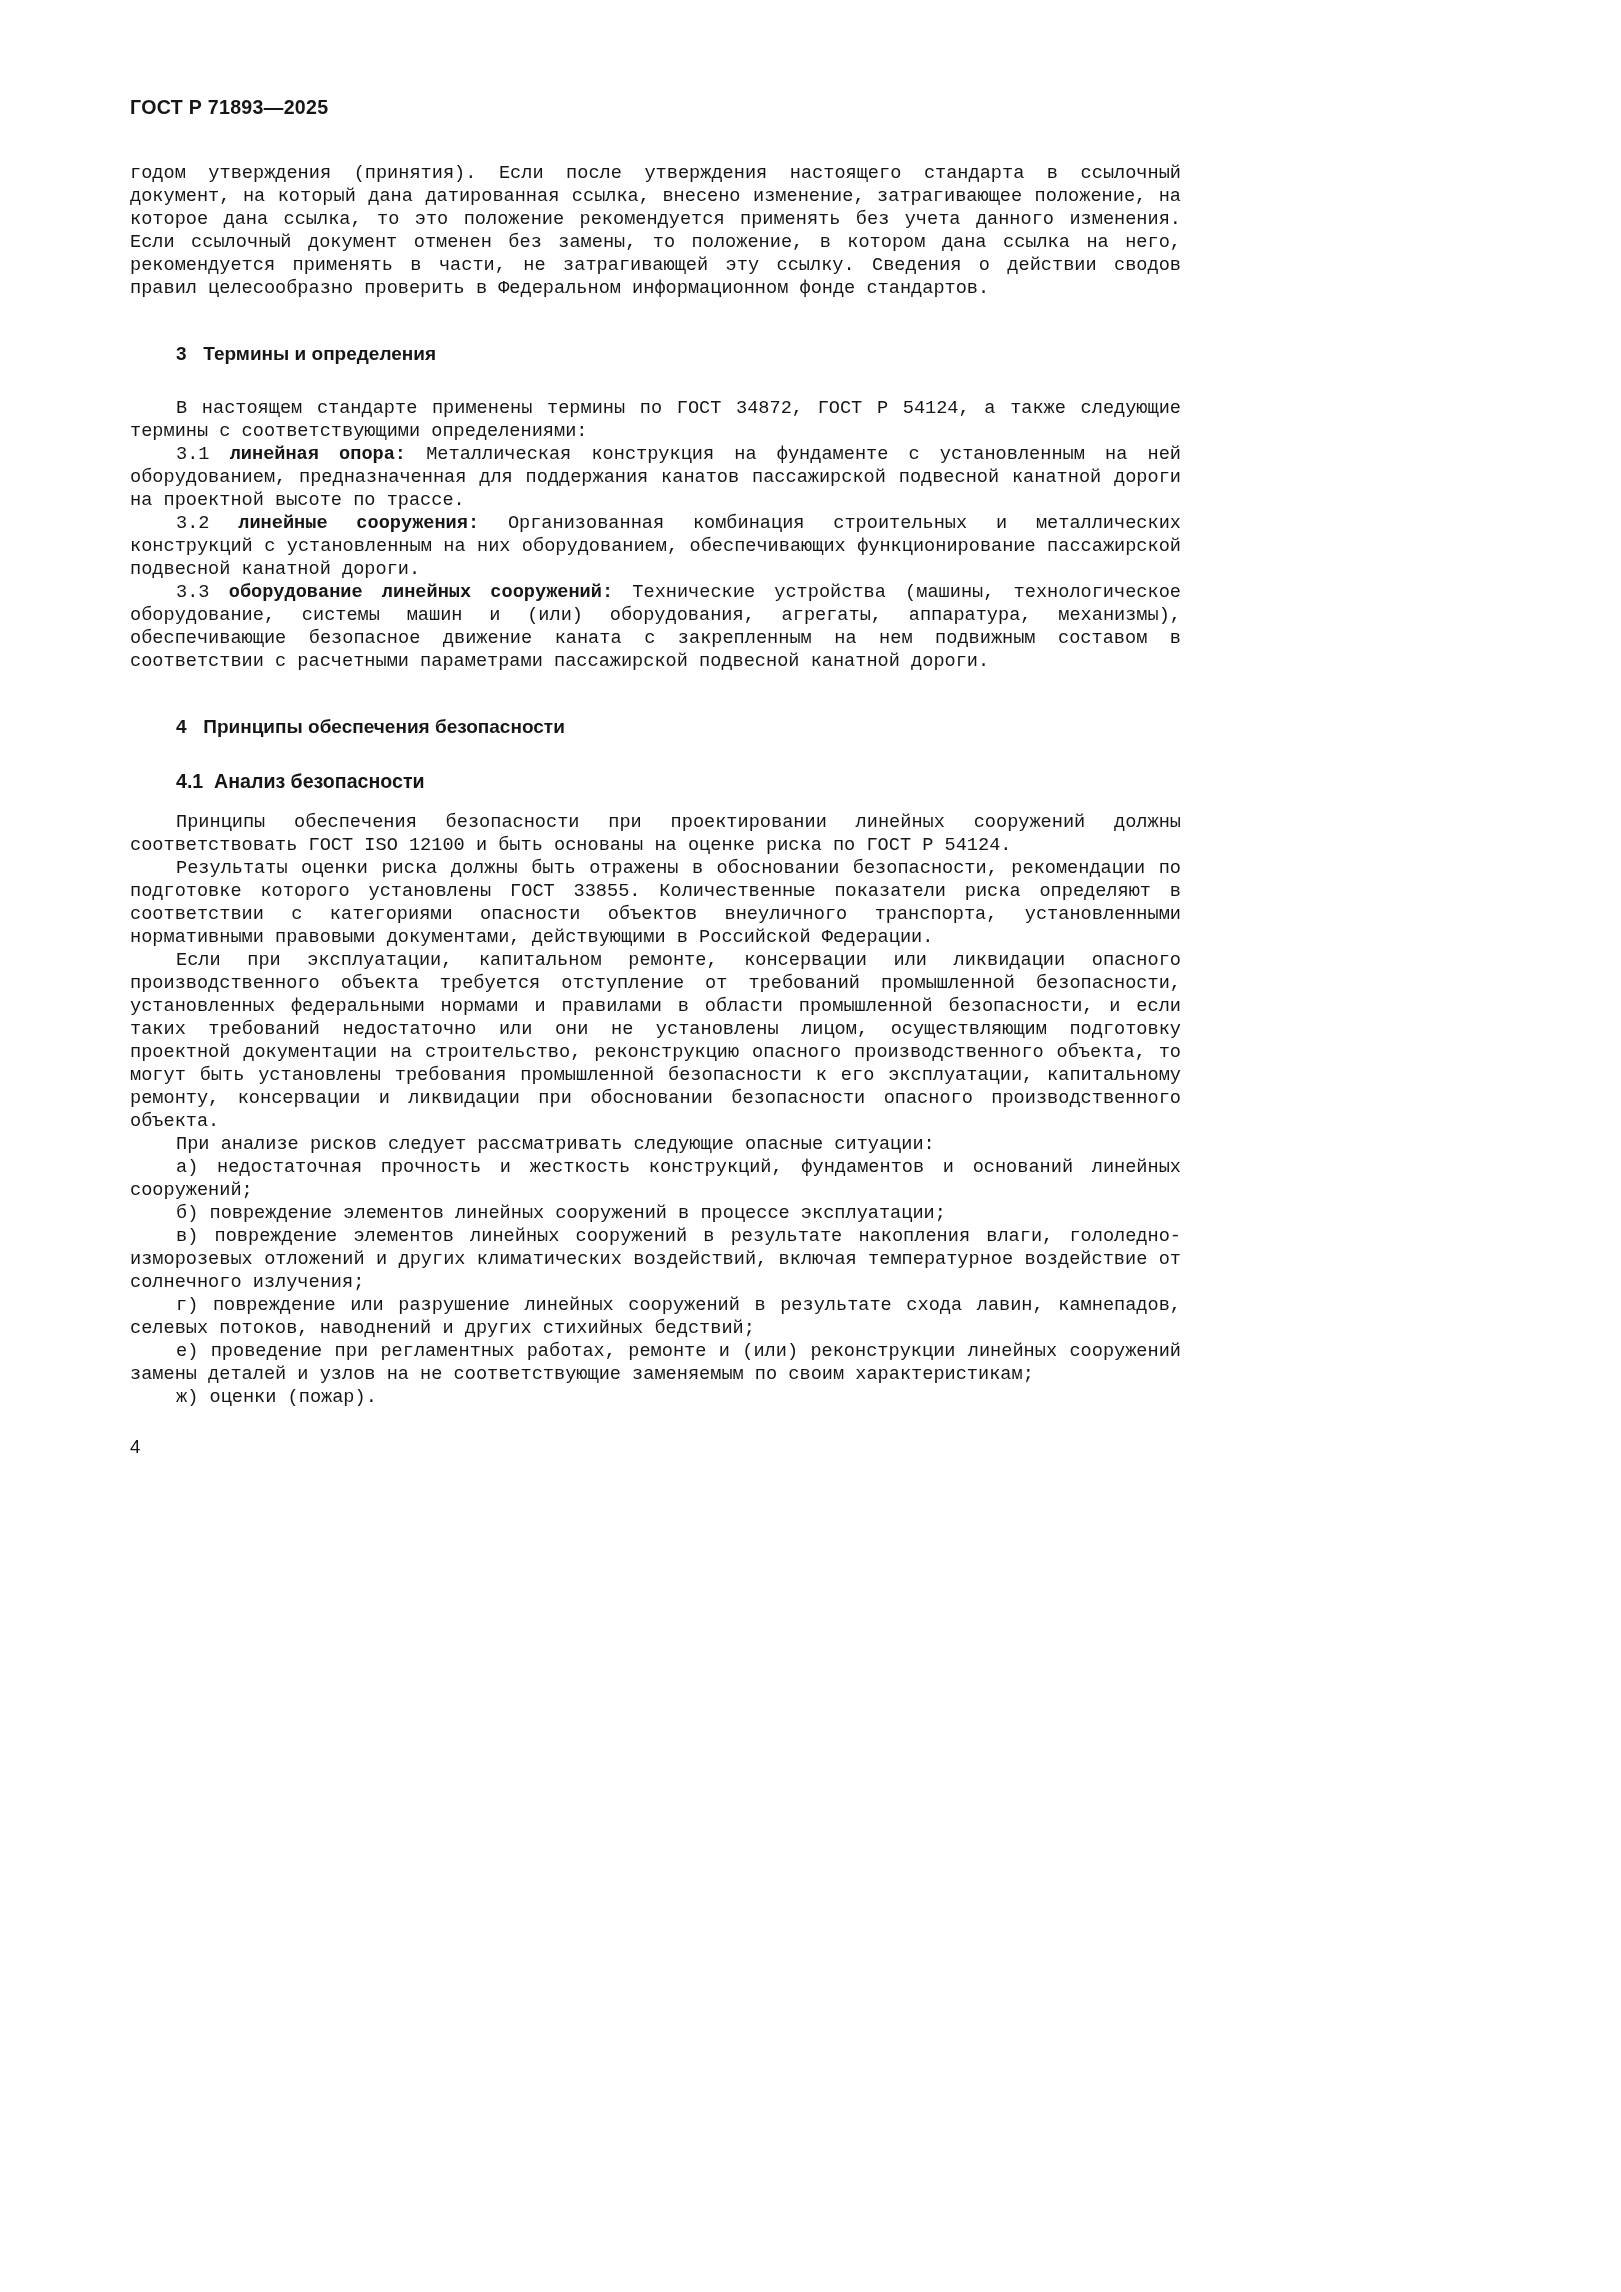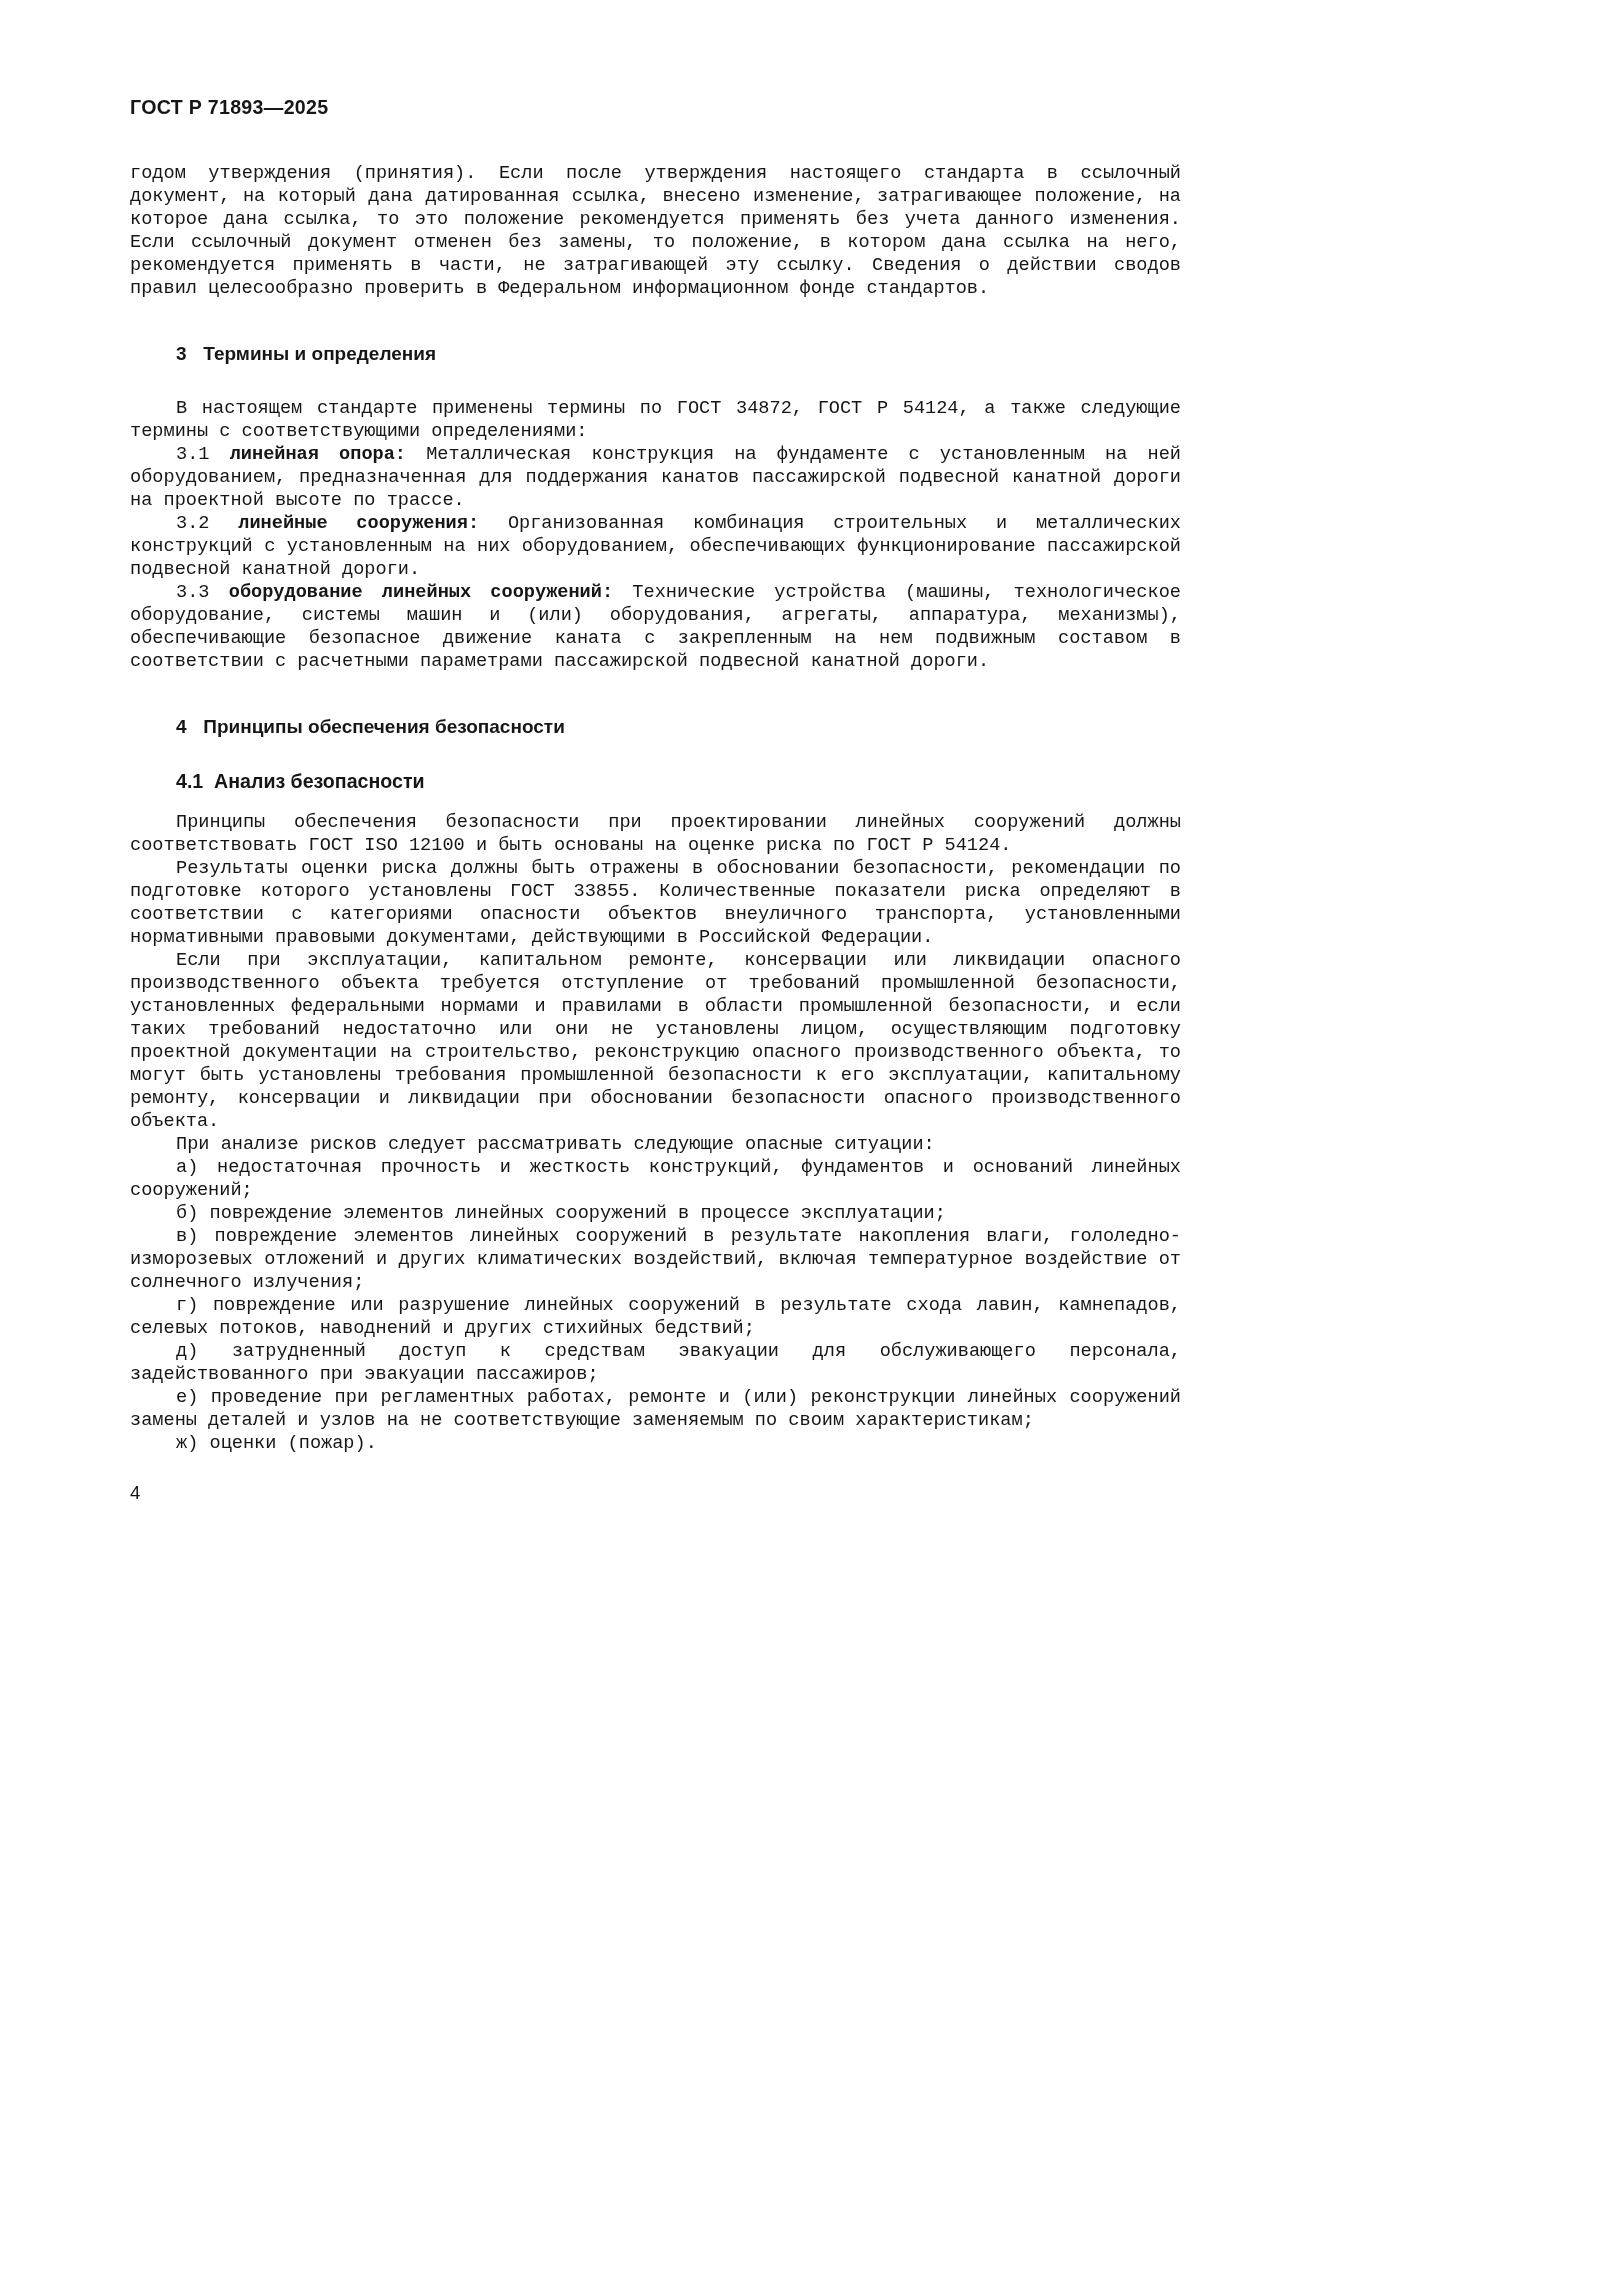--- a/index.html
+++ b/index.html
@@ -94,21 +94,20 @@
     <p class="para">Результаты оценки риска должны быть отражены в обосновании безопасности, рекомендации по подготовке которого установлены ГОСТ 33855. Количественные показатели риска определяют в соответствии с категориями опасности объектов внеуличного транспорта, установленными нормативными правовыми документами, действующими в Российской Федерации.</p>
     <p class="para">Если при эксплуатации, капитальном ремонте, консервации или ликвидации опасного производственного объекта требуется отступление от требований промышленной безопасности, установленных федеральными нормами и правилами в области промышленной безопасности, и если таких требований недостаточно или они не установлены лицом, осуществляющим подготовку проектной документации на строительство, реконструкцию опасного производственного объекта, то могут быть установлены требования промышленной безопасности к его эксплуатации, капитальному ремонту, консервации и ликвидации при обосновании безопасности опасного производственного объекта.</p>
 
 
     <p class="para">При анализе рисков следует рассматривать следующие опасные ситуации:</p>
 
     <p class="para">а) недостаточная прочность и жесткость конструкций, фундаментов и оснований линейных сооружений;</p>
     <p class="para">б) повреждение элементов линейных сооружений в процессе эксплуатации;</p>
     <p class="para">в) повреждение элементов линейных сооружений в результате накопления влаги, гололедно-изморозевых отложений и других климатических воздействий, включая температурное воздействие от солнечного излучения;</p>
     <p class="para">г) повреждение или разрушение линейных сооружений в результате схода лавин, камнепадов, селевых потоков, наводнений и других стихийных бедствий;</p>
-    <p class="para">д) затрудненный доступ к средствам эвакуации для обслуживающего персонала, задействованного при эвакуации пассажиров;</p>
     <p class="para">е) проведение при регламентных работах, ремонте и (или) реконструкции линейных сооружений замены деталей и узлов на не соответствующие заменяемым по своим характеристикам;</p>
     <p class="para">ж) оценки (пожар).</p>
 
     <div class="page-number">4</div>
 
   </div>
 </div>
 
 
 </body></html>

